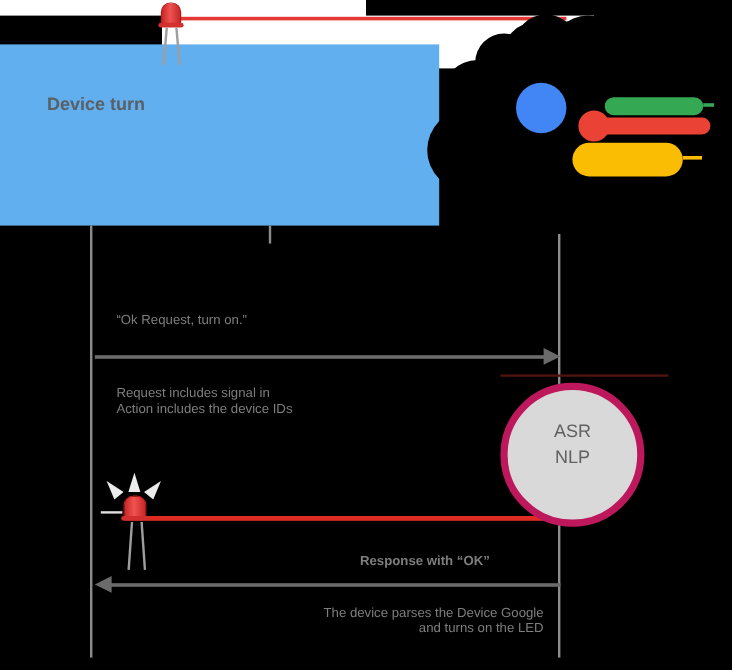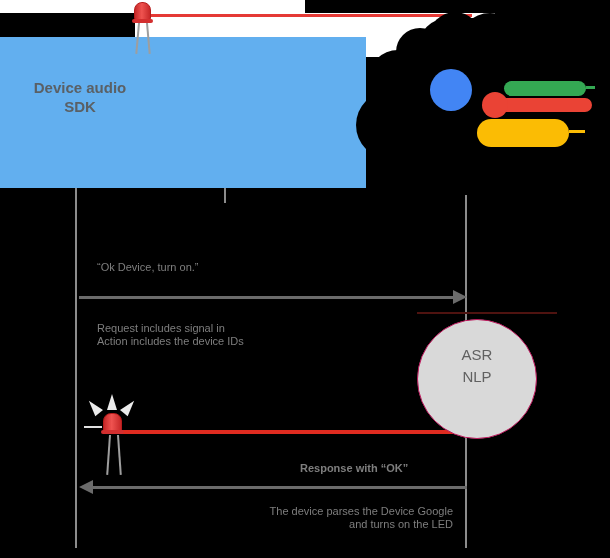--- a/index.html
+++ b/index.html
@@ -61,21 +61,21 @@
   .arrow-body{height:3px;background:#6b6b6b;}
   .arrow1-body{left:79px;top:296px;width:376px;}
   .arrow1-head{left:453px;top:290px;width:0;height:0;
     border-top:7px solid transparent;border-bottom:7px solid transparent;border-left:14px solid #6b6b6b;}
   .arrow2-body{left:91px;top:486px;width:376px;}
   .arrow2-head{left:79px;top:480px;width:0;height:0;
     border-top:7px solid transparent;border-bottom:7px solid transparent;border-right:14px solid #6b6b6b;}
   .maroon-line{left:417px;top:312px;width:140px;height:2px;background:#4f1310;}
   
   .proc-circle{left:417px;top:319px;width:120px;height:120px;border-radius:50%;
-    background:#d9d9d9;border:1px solid #be185d;box-sizing:border-box;
+    background:#d9d9d9;border:6px solid #be185d;box-sizing:border-box;
     color:#616161;font-size:15px;line-height:22px;text-align:center;}
   .proc-circle-inner{padding-top:24px;}
   .proc-circle-inner span{display:block;}
   
   .ray{width:0;height:0;border-left:5px solid transparent;border-right:5px solid transparent;
     border-bottom:16px solid #ececec;}
   .ray-up{left:107px;top:394px;}
   .ray-upleft{left:89px;top:399px;transform:rotate(-40deg);}
   .ray-upright{left:124px;top:399px;transform:rotate(40deg);}
   .ray-left-line{left:84px;top:426px;width:18px;height:2px;background:#e0e0e0;}
@@ -89,22 +89,21 @@
 <body>
 
 <div class="canvas">
 
   <div class="abs white-strip"></div>
   <div class="abs white-led-box"></div>
   <div class="abs white-wire-box"></div>
 
   <div class="abs device-box"></div>
   <div class="abs device-label">
-    <span>Device audio</span>
-    <span>SDK</span>
+    <span>Device turn</span>
   </div>
 
   <div class="abs lifeline lifeline-left"></div>
   <div class="abs lifeline lifeline-right"></div>
   <div class="abs stub-line"></div>
 
   <div class="abs wire-top"></div>
   <div class="abs led-bulb led1-bulb"></div>
   <div class="abs led-flange led1-flange"></div>
   <div class="abs led-leg led1-leg-l"></div>
@@ -119,21 +118,21 @@
   <div class="abs cloud-body"></div>
 
   <div class="abs logo-blue"></div>
   <div class="abs logo-green-bar"></div>
   <div class="abs logo-green-line"></div>
   <div class="abs logo-red-bar"></div>
   <div class="abs logo-red-circle"></div>
   <div class="abs logo-yellow-pill"></div>
   <div class="abs logo-yellow-line"></div>
 
-  <div class="abs seq-text label-user-query">“Ok Device, turn on.”</div>
+  <div class="abs seq-text label-user-query">“Ok Request, turn on.”</div>
   <div class="abs arrow-body arrow1-body"></div>
   <div class="abs arrow1-head"></div>
   <div class="abs seq-text note-line1">Request includes signal in</div>
   <div class="abs seq-text note-line2">Action includes the device IDs</div>
 
   <div class="abs maroon-line"></div>
 
   <div class="abs wire-bottom"></div>
 
   <div class="abs proc-circle">

